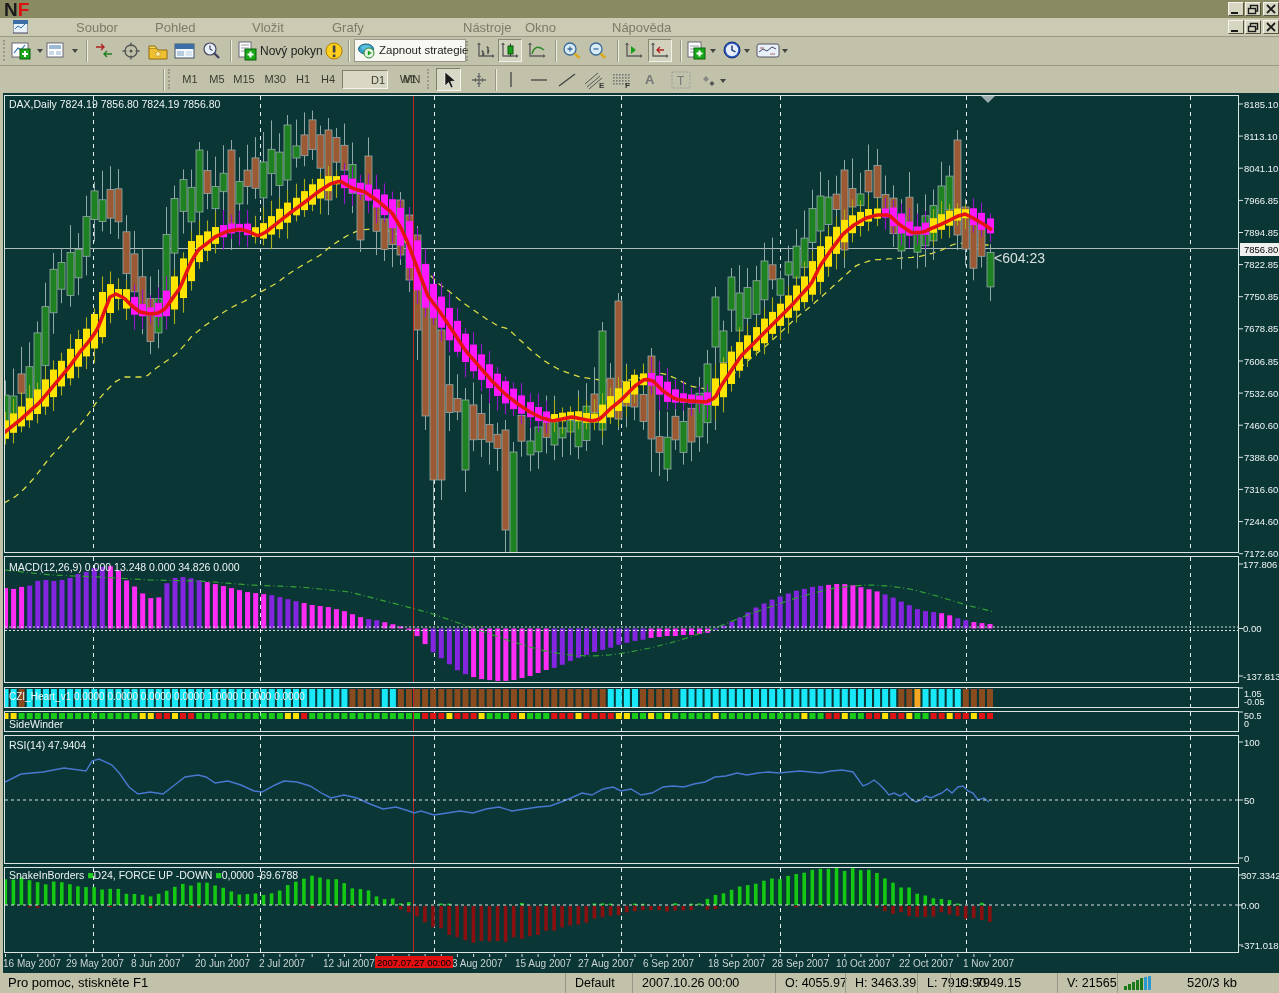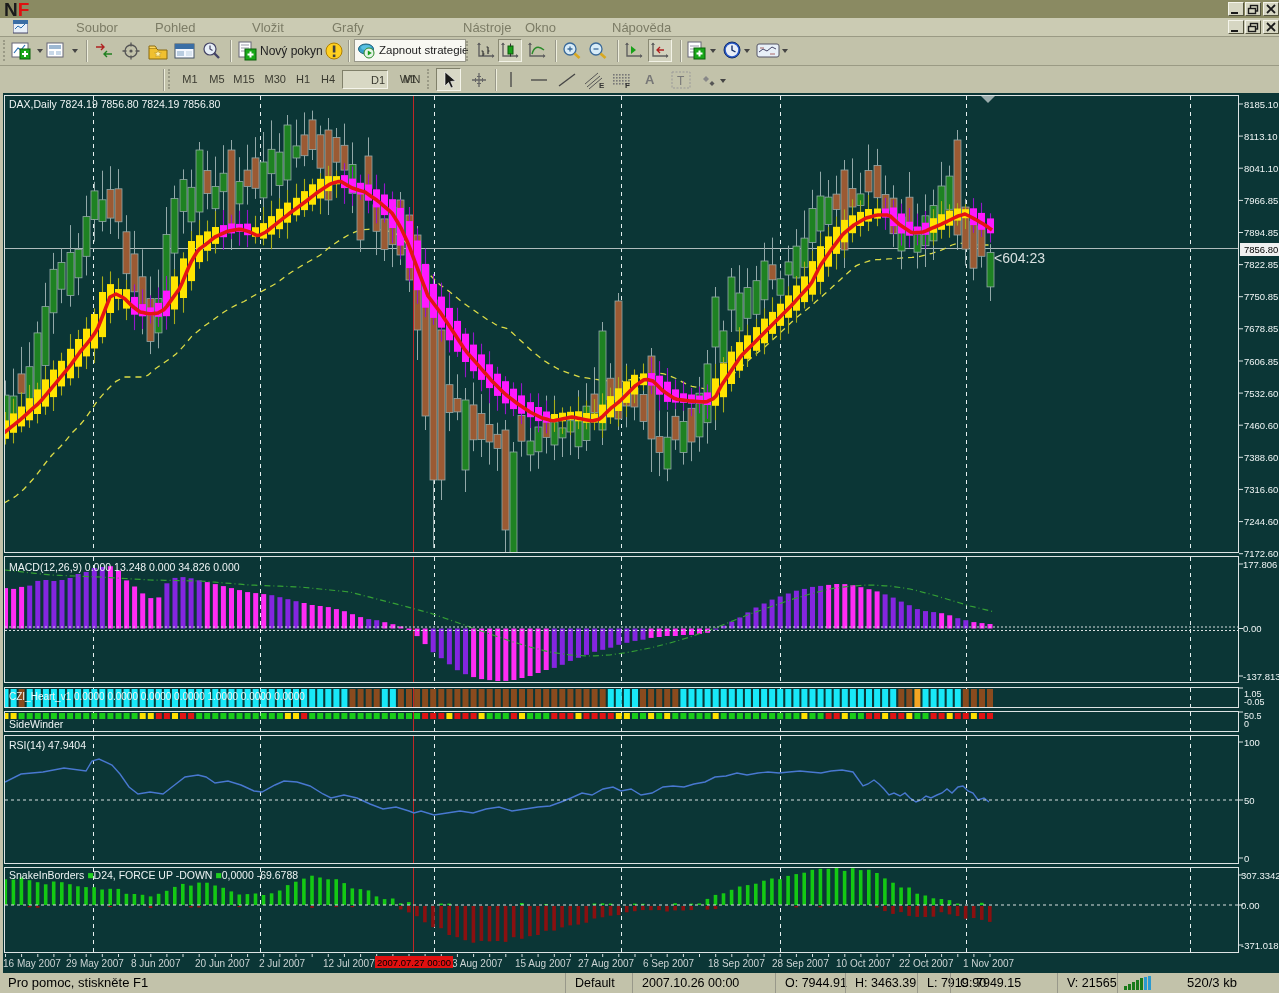--- a/index.html
+++ b/index.html
@@ -1596,21 +1596,21 @@
     <text x="836.0" y="874.0" fill="#ccd4d4" font-size="10">10 Oct 2007</text>
     <text x="899.0" y="874.0" fill="#ccd4d4" font-size="10">22 Oct 2007</text>
     <text x="963.0" y="874.0" fill="#ccd4d4" font-size="10">1 Nov 2007</text>
     <rect x="375" y="863" width="78" height="12" fill="#e01010"></rect>
     <text x="377.0" y="872.5" fill="#000" font-size="9.5">2007.07.27 00:00</text>
   </svg>
 <div class="statusbar">
     <span style="position:absolute;left:8px;top:2px;">Pro pomoc, stiskněte F1</span>
     <div class="cell" style="left:565px;width:99px;">Default</div>
     <div class="cell" style="left:632px;width:111px;">2007.10.26 00:00</div>
-    <div class="cell" style="left:775px;width:70px;">O: 7944.91</div>
+    <div class="cell" style="left:775px;width:70px;">O: 4055.97</div>
     <div class="cell" style="left:845px;width:72px;">H: 3463.39</div>
     <div class="cell" style="left:917px;width:70px;">L: 7919.90</div>
     <div class="cell" style="left:950px;width:70px;">C: 7949.15</div>
     <div class="cell" style="left:1057px;width:60px;">V: 21565</div>
     <div class="cell" style="left:1117px;width:162px;"></div>
     <svg width="40" height="16" style="position:absolute;left:1124px;top:2px;">
       <g>
         <rect x="0" y="11" width="3" height="4" fill="#1a7a1a"></rect>
         <rect x="4" y="9" width="3" height="6" fill="#1a7a1a"></rect>
         <rect x="8" y="7" width="3" height="8" fill="#1a7a1a"></rect>

